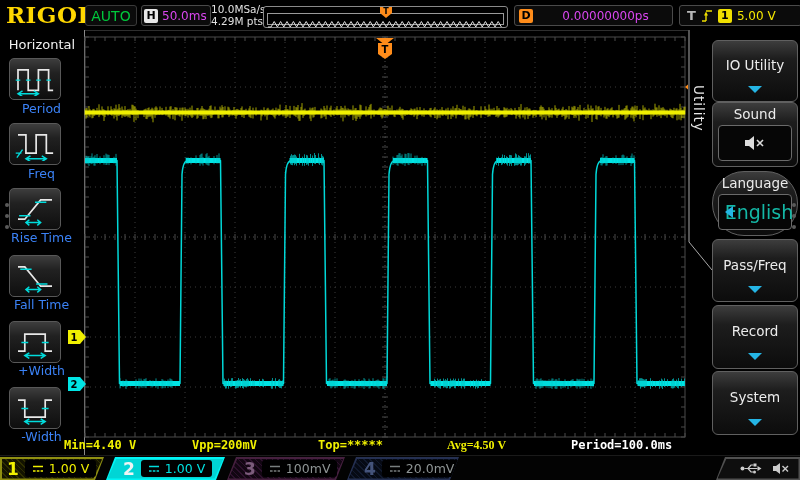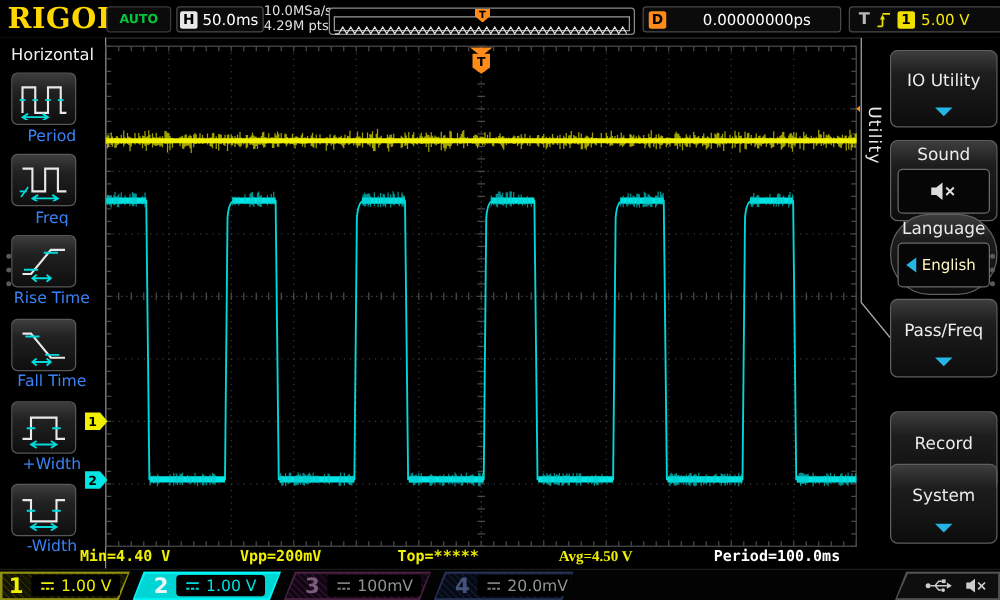--- a/index.html
+++ b/index.html
@@ -5,26 +5,26 @@
   html,body{margin:0;padding:0;background:#000;}
   #app{position:relative;width:800px;height:480px;background:#000;overflow:hidden;
        font-family:"DejaVu Sans",sans-serif;-webkit-font-smoothing:none;}
   .abs{position:absolute;}
 
   
   .topbar{left:0;top:0;width:800px;height:30px;background:#000;border-bottom:1px solid #2e2e2e;}
   .logo{left:6px;top:1px;font-family:"DejaVu Serif",serif;font-weight:bold;font-size:23px;color:#ffd700;letter-spacing:.5px;}
   .tb-box{height:19px;border:1px solid #4a4a4a;border-radius:3px;background:#0b0b0b;display:flex;align-items:center;}
   .autobox{left:85px;top:5px;width:50px;justify-content:center;border-color:#3a3a3a;}
-  .autotxt{color:#00c83c;font-weight:bold;font-size:10px;}
+  .autotxt{color:#00c83c;font-weight:normal;font-size:14px;}
   .hbox{left:141px;top:5px;width:66px;gap:4px;padding-left:2px;}
   .badge{width:14px;height:14px;border-radius:2px;display:flex;align-items:center;justify-content:center;
          font-size:11px;font-weight:bold;color:#000;flex:0 0 auto;}
   .hbadge{background:#e8e8e8;}
-  .tbval{color:#ffffff;font-size:12px;}
+  .tbval{color:#d946ef;font-size:12px;}
   .rate{left:211px;top:3px;color:#e0e0e0;font-size:10.5px;line-height:12px;}
   .preview{left:263px;top:6px;width:243px;height:20px;border:1px solid #8a8a8a;border-radius:3px;background:#000;}
   .pinner{position:absolute;left:3px;right:3px;top:6px;bottom:2px;border:1px solid #9a9a9a;}
   .ptrig{position:absolute;left:116px;top:0;width:12px;height:11px;background:#ff8c1a;
          clip-path:polygon(0 0,100% 0,100% 55%,50% 100%,0 55%);
          color:#000;font-size:8px;font-weight:bold;text-align:center;line-height:9px;}
   .dbox{left:514px;top:5px;width:153px;gap:6px;padding-left:4px;}
   .dbadge{background:#ff8c1a;}
   .dval{flex:1;text-align:center;}
   .tbox{left:679px;top:5px;width:114px;gap:5px;padding-left:7px;}
@@ -244,44 +244,44 @@
     <svg class="abs" style="left:0;top:0;" width="30" height="250">
       <path d="M1 0 V212 L24 240" stroke="#a8a8a8" stroke-width="1" fill="none"></path>
     </svg>
     <div class="abs utab">Utility</div>
 
     <div class="abs rm-btn" style="top:10px;height:60px;">
       <div class="rm-label" style="top:16px;">IO Utility</div>
       <div class="tri-down" style="bottom:8px;"></div>
     </div>
 
-    <div class="abs rm-btn" style="top:82px;height:63px;">
+    <div class="abs rm-btn" style="top:72px;height:63px;">
       <div class="rm-label" style="top:3px;">Sound</div>
       <div class="rm-inner">
         <svg width="24" height="16">
           <polygon points="2,5 6,5 11,1 11,15 6,11 2,11" fill="#dcdcdc"></polygon>
           <path d="M14 5 L20 11 M20 5 L14 11" stroke="#dcdcdc" stroke-width="1.6" fill="none"></path>
         </svg>
       </div>
     </div>
 
     <div class="abs rm-btn" style="top:141px;height:63px;border-radius:32px;">
       <div class="rm-label" style="top:3px;">Language</div>
       <div class="rm-inner">
         <div class="tri-left" style="left:6px;"></div>
-        <span style="color:#fef9c3;font-size:12px;margin-left:8px;">English</span>
+        <span style="color:#14b8a6;font-size:19px;margin-left:8px;">English</span>
       </div>
     </div>
 
     <div class="abs rm-btn" style="top:209px;height:61px;">
       <div class="rm-label" style="top:17px;">Pass/Freq</div>
       <div class="tri-down" style="bottom:8px;"></div>
     </div>
 
-    <div class="abs rm-btn" style="top:275px;height:62px;margin-top:24px;">
+    <div class="abs rm-btn" style="top:275px;height:62px;">
       <div class="rm-label" style="top:17px;">Record</div>
       <div class="tri-down" style="bottom:8px;"></div>
     </div>
 
     <div class="abs rm-btn" style="top:341px;height:62px;">
       <div class="rm-label" style="top:17px;">System</div>
       <div class="tri-down" style="bottom:8px;"></div>
     </div>
 
     <div class="abs pagedots" style="left:104px;top:173px;">

